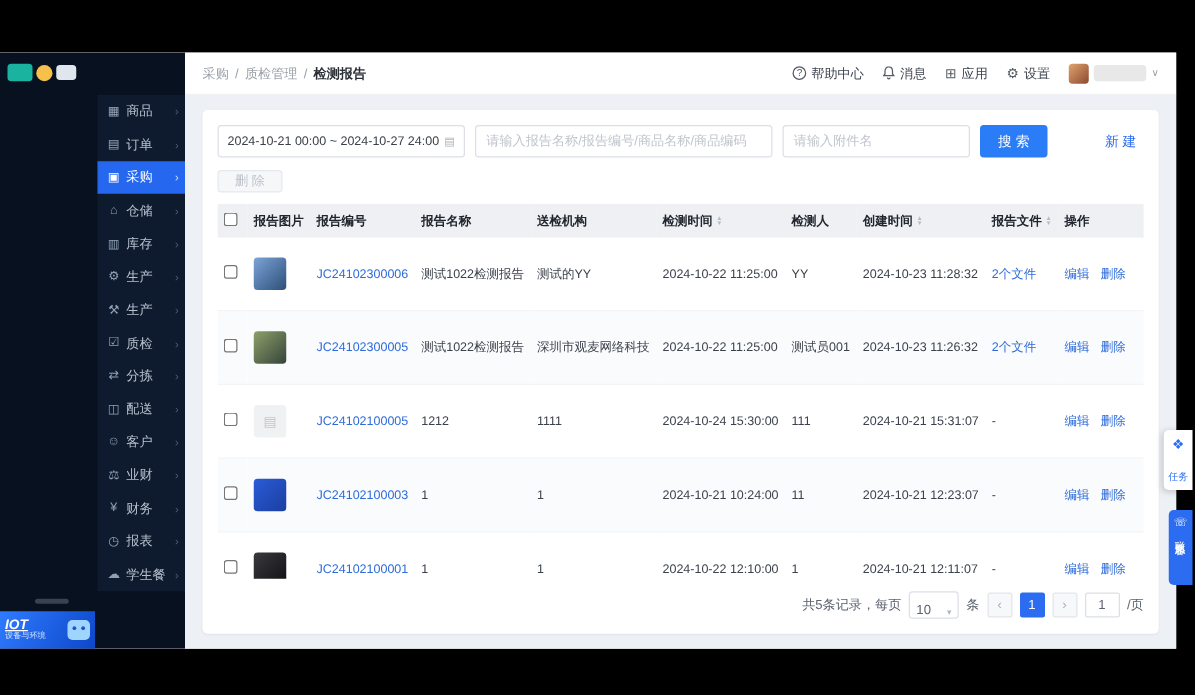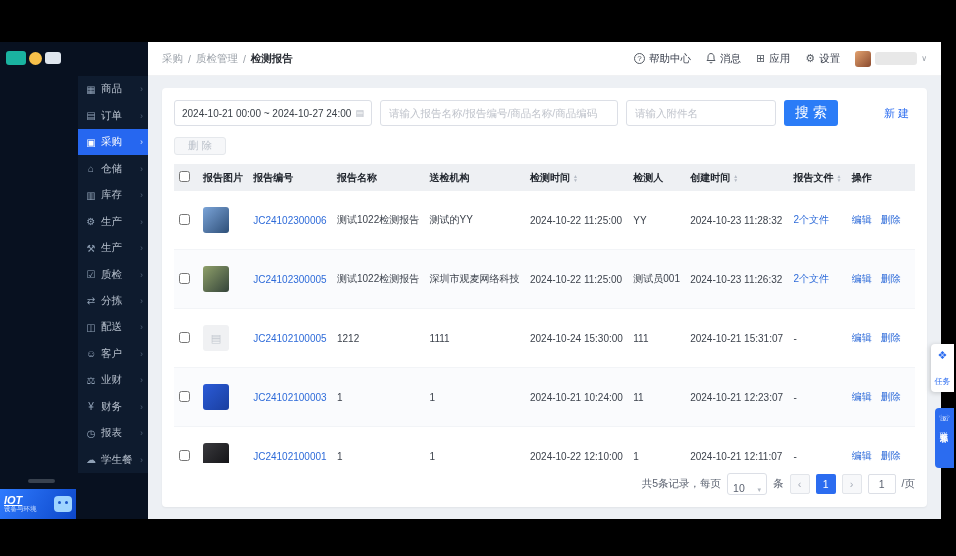--- a/index.html
+++ b/index.html
@@ -50,21 +50,21 @@
   .filters { display:flex; align-items:center; gap:8px; flex-shrink:0; }
   .ctl { height:26px; border:1px solid #dcdfe6; border-radius:3px; display:flex; align-items:center; padding:0 7px; font-size:10.5px; color:#3b4149; background:#fff; }
   .sel-time { width:102px; cursor:pointer; }
   .sel-time .cv { margin-left:auto; color:#b0b6bf; font-size:8px; }
   .date-range { width:198px; font-size:10px; cursor:pointer; }
   .date-range .cal { margin-left:auto; color:#b0b6bf; font-size:9px; }
   input.txt { height:26px; border:1px solid #dcdfe6; border-radius:3px; padding:0 8px; font-size:10.5px; color:#3b4149; outline:none; font-family:inherit; }
   input.txt::placeholder { color:#c0c4cc; }
   .in-keyword { width:238px; }
   .in-attach { width:150px; }
-  .btn-search { height:26px; width:54px; background:#2b7cf7; color:#fff; border:none; border-radius:3px; font-size:14px; cursor:pointer; font-family:inherit; }
+  .btn-search { height:26px; width:54px; background:#2b7cf7; color:#fff; border:none; border-radius:3px; font-size:11px; cursor:pointer; font-family:inherit; }
   .btn-new { margin-left:auto; background:none; border:none; color:#2b6cf0; font-size:11px; cursor:pointer; font-family:inherit; padding:0 6px; }
 
   .toolbar { margin-top:9px; flex-shrink:0; }
   .btn-del { height:18px; width:52px; background:#f6f7f9; border:1px solid #e5e8ec; color:#bcc2cb; border-radius:3px; font-size:10.5px; font-family:inherit; }
 
   
   .tbl-wrap { margin-top:9px; overflow:hidden; }
   table { width:100%; border-collapse:collapse; font-size:10px; color:#3c424c; }
   th { background:#eef0f3; height:27px; font-weight:bold; color:#21262e; text-align:left; padding:0 5px; white-space:nowrap;margin-top:43px; }
   td { height:31px; padding:16px 5px; border-bottom:1px solid #f2f4f7; white-space:nowrap; overflow:hidden; text-overflow:ellipsis; }

